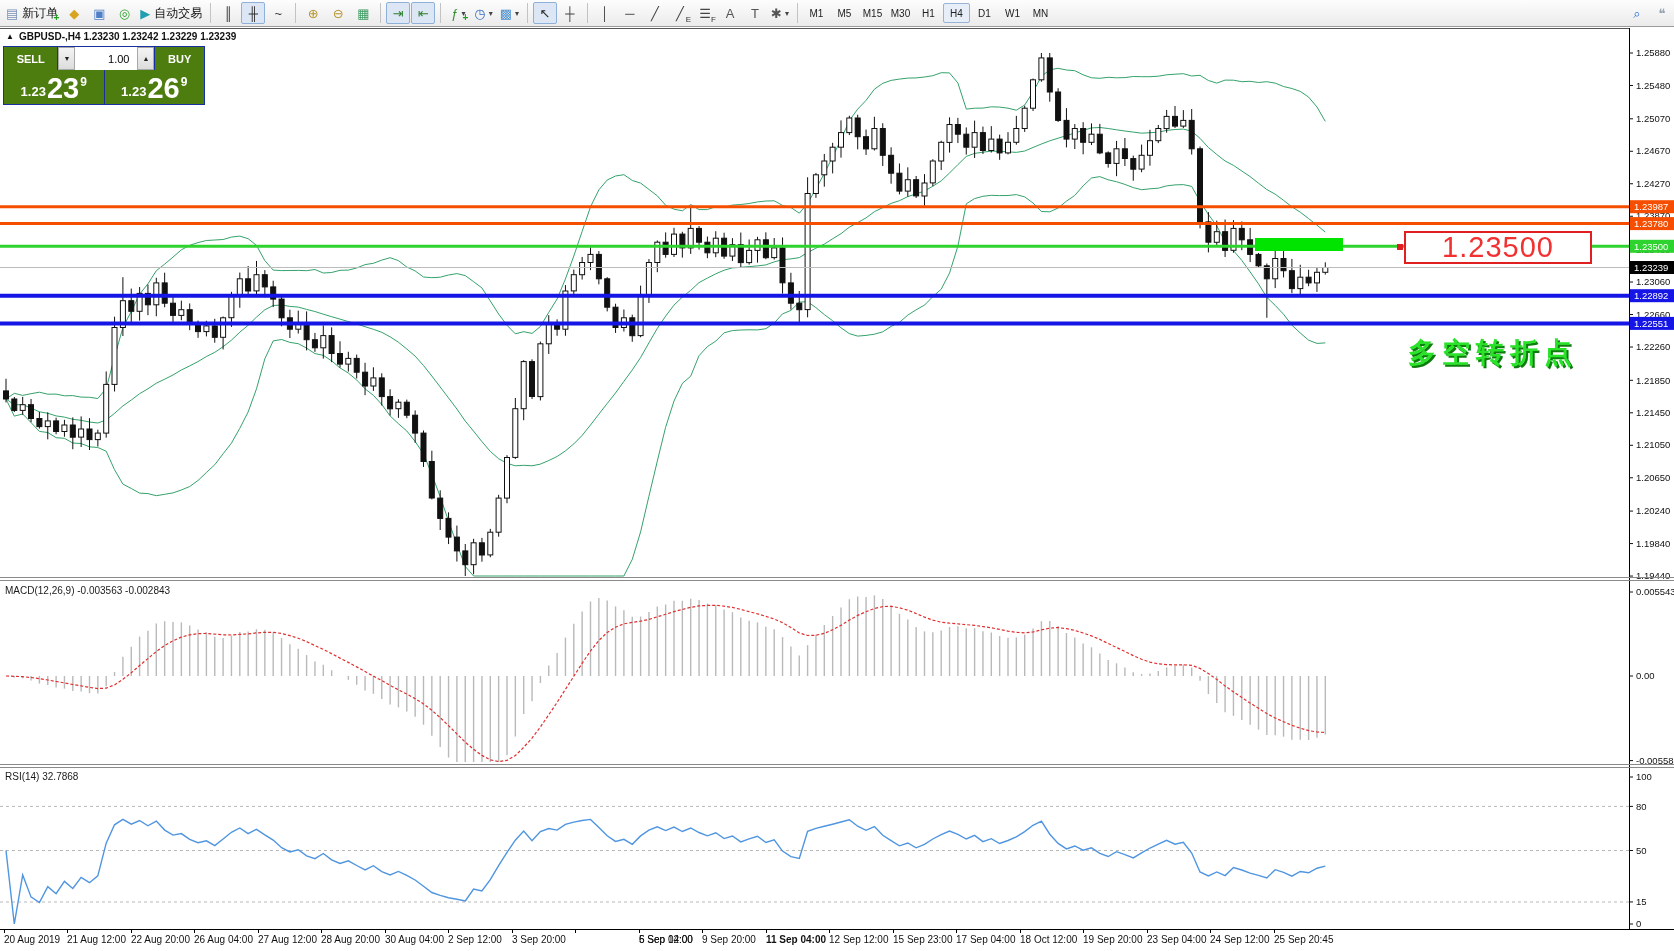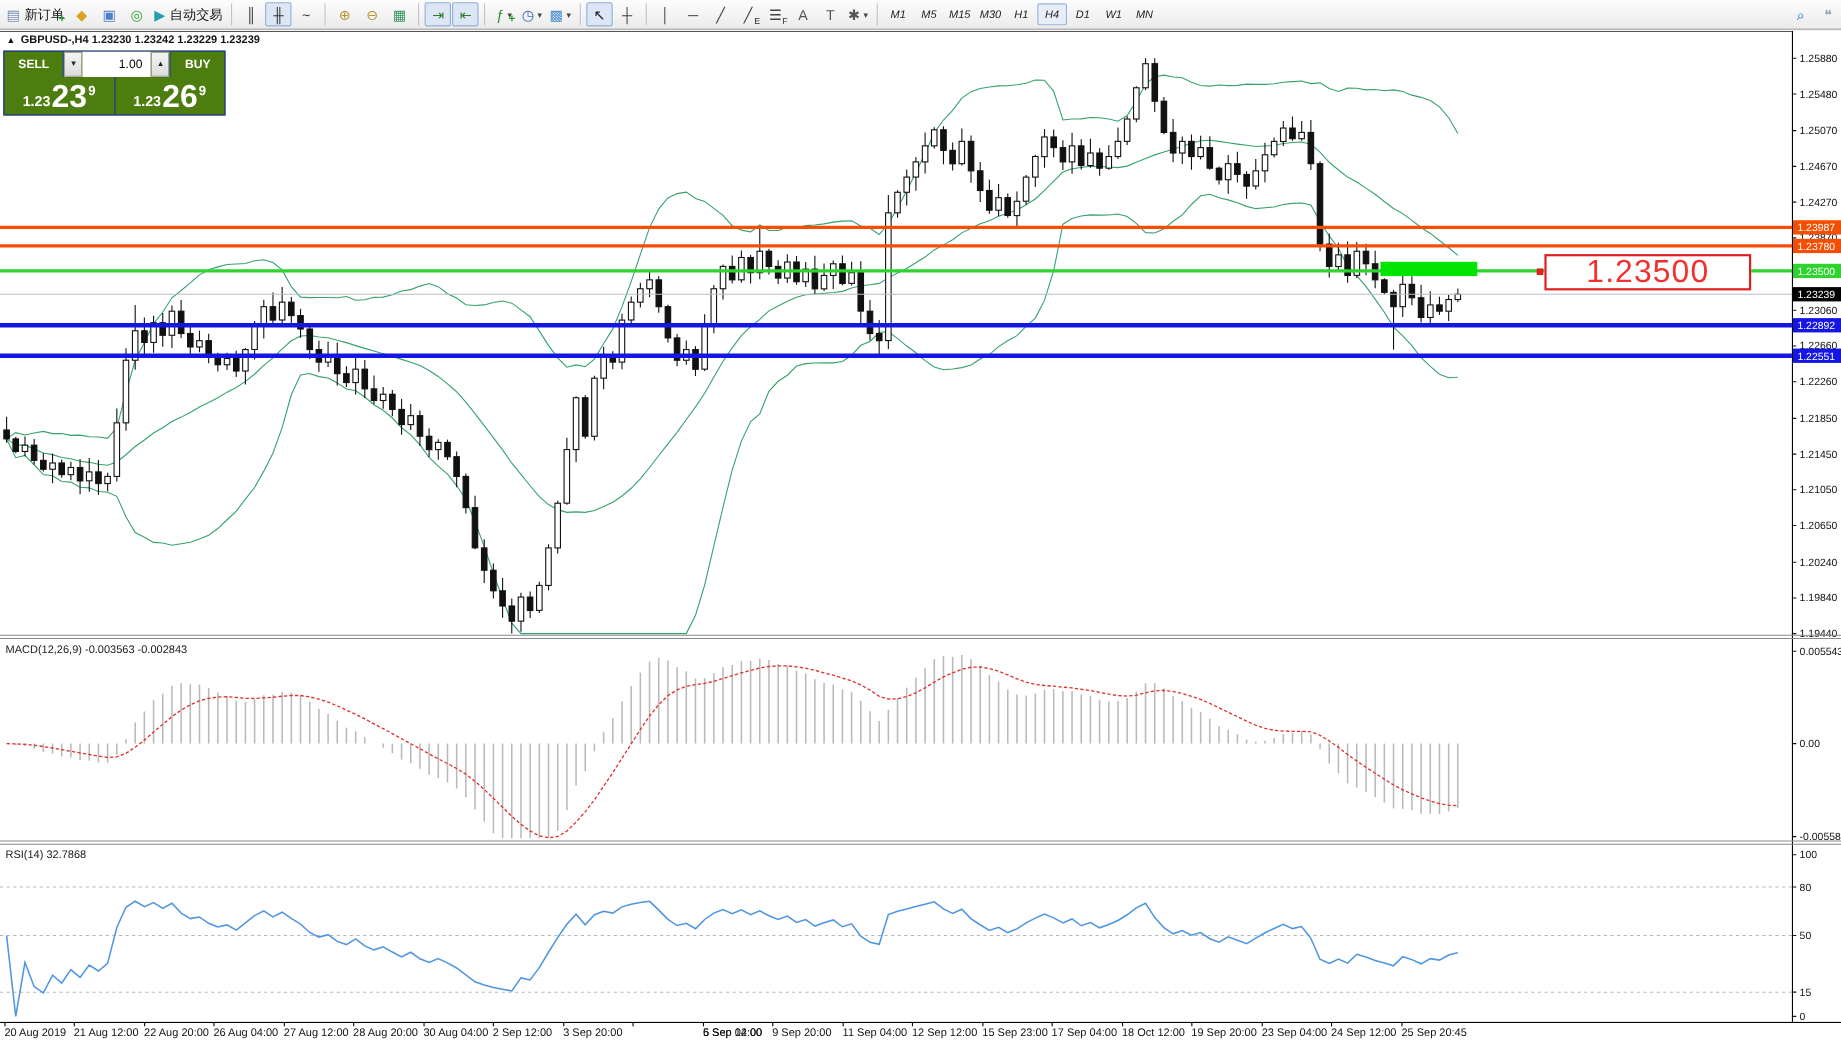--- a/index.html
+++ b/index.html
@@ -16,21 +16,21 @@
         font-size:13px;padding:0 2px;box-sizing:border-box;}
   .tbtn.pressed{background:#dce6f5;border:1px solid #8fb0d8;}
   .tbtn .glyph{line-height:1;}
   .tbtn .ovl{position:absolute;right:1px;bottom:0;font-size:10px;font-weight:bold;color:#1f9e1f;line-height:1;}
   .tbtn .sub{position:absolute;right:0;bottom:-1px;font-size:8px;color:#333;line-height:1;}
   .tbtn .caret{font-size:8px;color:#444;margin-left:3px;}
   .tbtn .tlabel{font-size:12px;color:#111;margin-left:4px;white-space:nowrap;}
   .tsep{width:1px;height:20px;background:#c3c3c3;margin:0 4px;flex:0 0 1px;}
   .tspacer{flex:1 1 auto;}
   .tf{height:20px;min-width:27px;display:inline-flex;align-items:center;justify-content:center;
-      font-size:10px;color:#222;border:1px solid transparent;border-radius:2px;box-sizing:border-box;font-style:italic;}
+      font-size:10px;color:#222;border:1px solid transparent;border-radius:2px;box-sizing:border-box;}
   .tf.pressed{background:#e8eef8;border:1px solid #97b4d6;}
   
   #symbol-info{position:absolute;left:6px;top:31px;font-size:10px;font-weight:bold;color:#111;
                display:flex;align-items:center;gap:5px;}
   #symbol-info .tri{font-size:8px;}
   
   #trade-panel{position:absolute;left:3px;top:46px;width:202px;height:59px;background:#4d7c0f;
                border:1px solid #18309f;box-sizing:border-box;color:#fff;}
   #tp-row1{display:flex;height:23px;align-items:stretch;}
   .tp-btn{display:flex;align-items:center;justify-content:center;font-size:11px;font-weight:bold;
@@ -787,20 +787,21 @@
       <div class="tp-price buy">
         <span class="tp-small">1.23</span>
         <span class="tp-big">26</span>
         <span class="tp-sup">9</span>
       </div>
     </div>
   </div>
 
   <div id="line-handle"></div>
   <div id="price-box">1.23500</div>
+  <div id="cn-note">多空转折点</div>
 
   <div id="time-axis">
       <div class="t-tick" style="left: 4px;"></div>
       <div class="t-label" style="left: 4px;">20 Aug 2019</div>
       <div class="t-tick" style="left: 67px;"></div>
       <div class="t-label" style="left: 67px;">21 Aug 12:00</div>
       <div class="t-tick" style="left: 131px;"></div>
       <div class="t-label" style="left: 131px;">22 Aug 20:00</div>
       <div class="t-tick" style="left: 194px;"></div>
       <div class="t-label" style="left: 194px;">26 Aug 04:00</div>
@@ -814,21 +815,21 @@
       <div class="t-label" style="left: 448px;">2 Sep 12:00</div>
       <div class="t-tick" style="left: 512px;"></div>
       <div class="t-label" style="left: 512px;">3 Sep 20:00</div>
       <div class="t-tick" style="left: 575px;"></div>
       <div class="t-label" style="left: 599px; padding-left: 40px;">5 Sep 04:00</div>
       <div class="t-tick" style="left: 639px;"></div>
       <div class="t-label" style="left: 639px;">6 Sep 12:00</div>
       <div class="t-tick" style="left: 702px;"></div>
       <div class="t-label" style="left: 702px;">9 Sep 20:00</div>
       <div class="t-tick" style="left: 766px;"></div>
-      <div class="t-label" style="left: 766px;">11 Sep 04:00</div>
+      <div class="t-label" style="left: 766px; font-weight: bold;">11 Sep 04:00</div>
       <div class="t-tick" style="left: 829px;"></div>
       <div class="t-label" style="left: 829px;">12 Sep 12:00</div>
       <div class="t-tick" style="left: 893px;"></div>
       <div class="t-label" style="left: 893px;">15 Sep 23:00</div>
       <div class="t-tick" style="left: 956px;"></div>
       <div class="t-label" style="left: 956px;">17 Sep 04:00</div>
       <div class="t-tick" style="left: 1020px;"></div>
       <div class="t-label" style="left: 1020px;">18 Oct 12:00</div>
       <div class="t-tick" style="left: 1083px;"></div>
       <div class="t-label" style="left: 1083px;">19 Sep 20:00</div>

